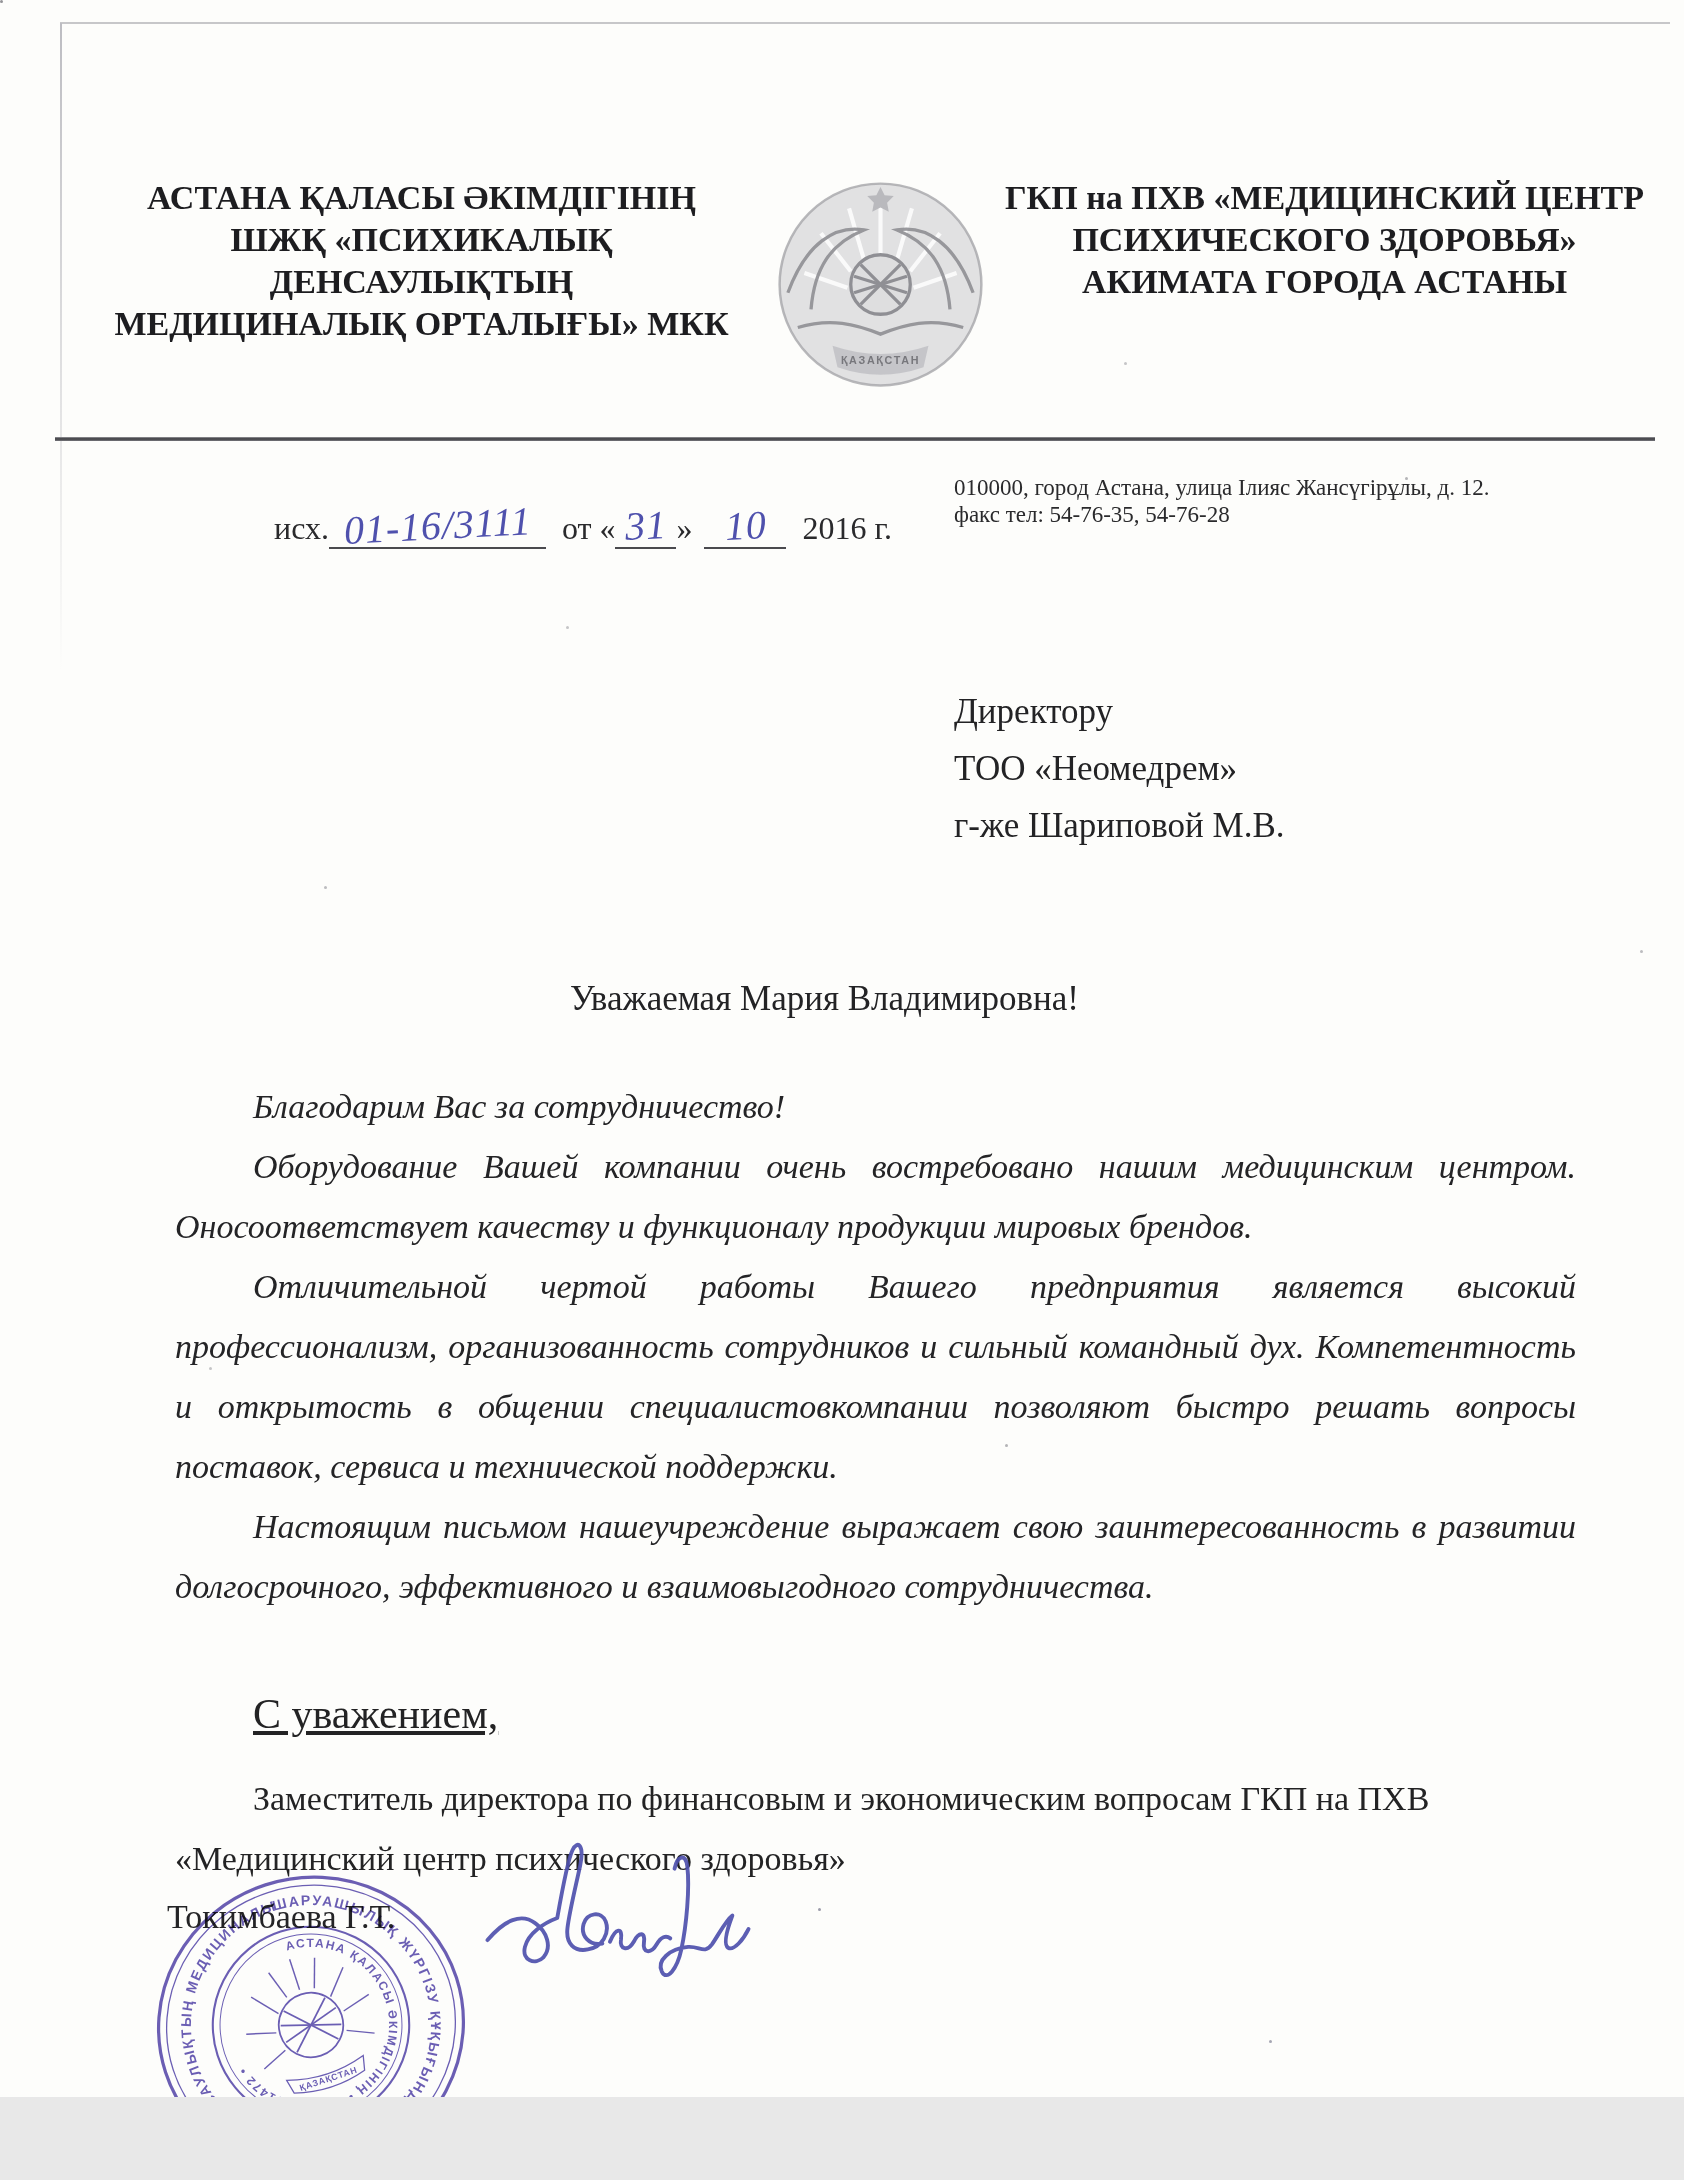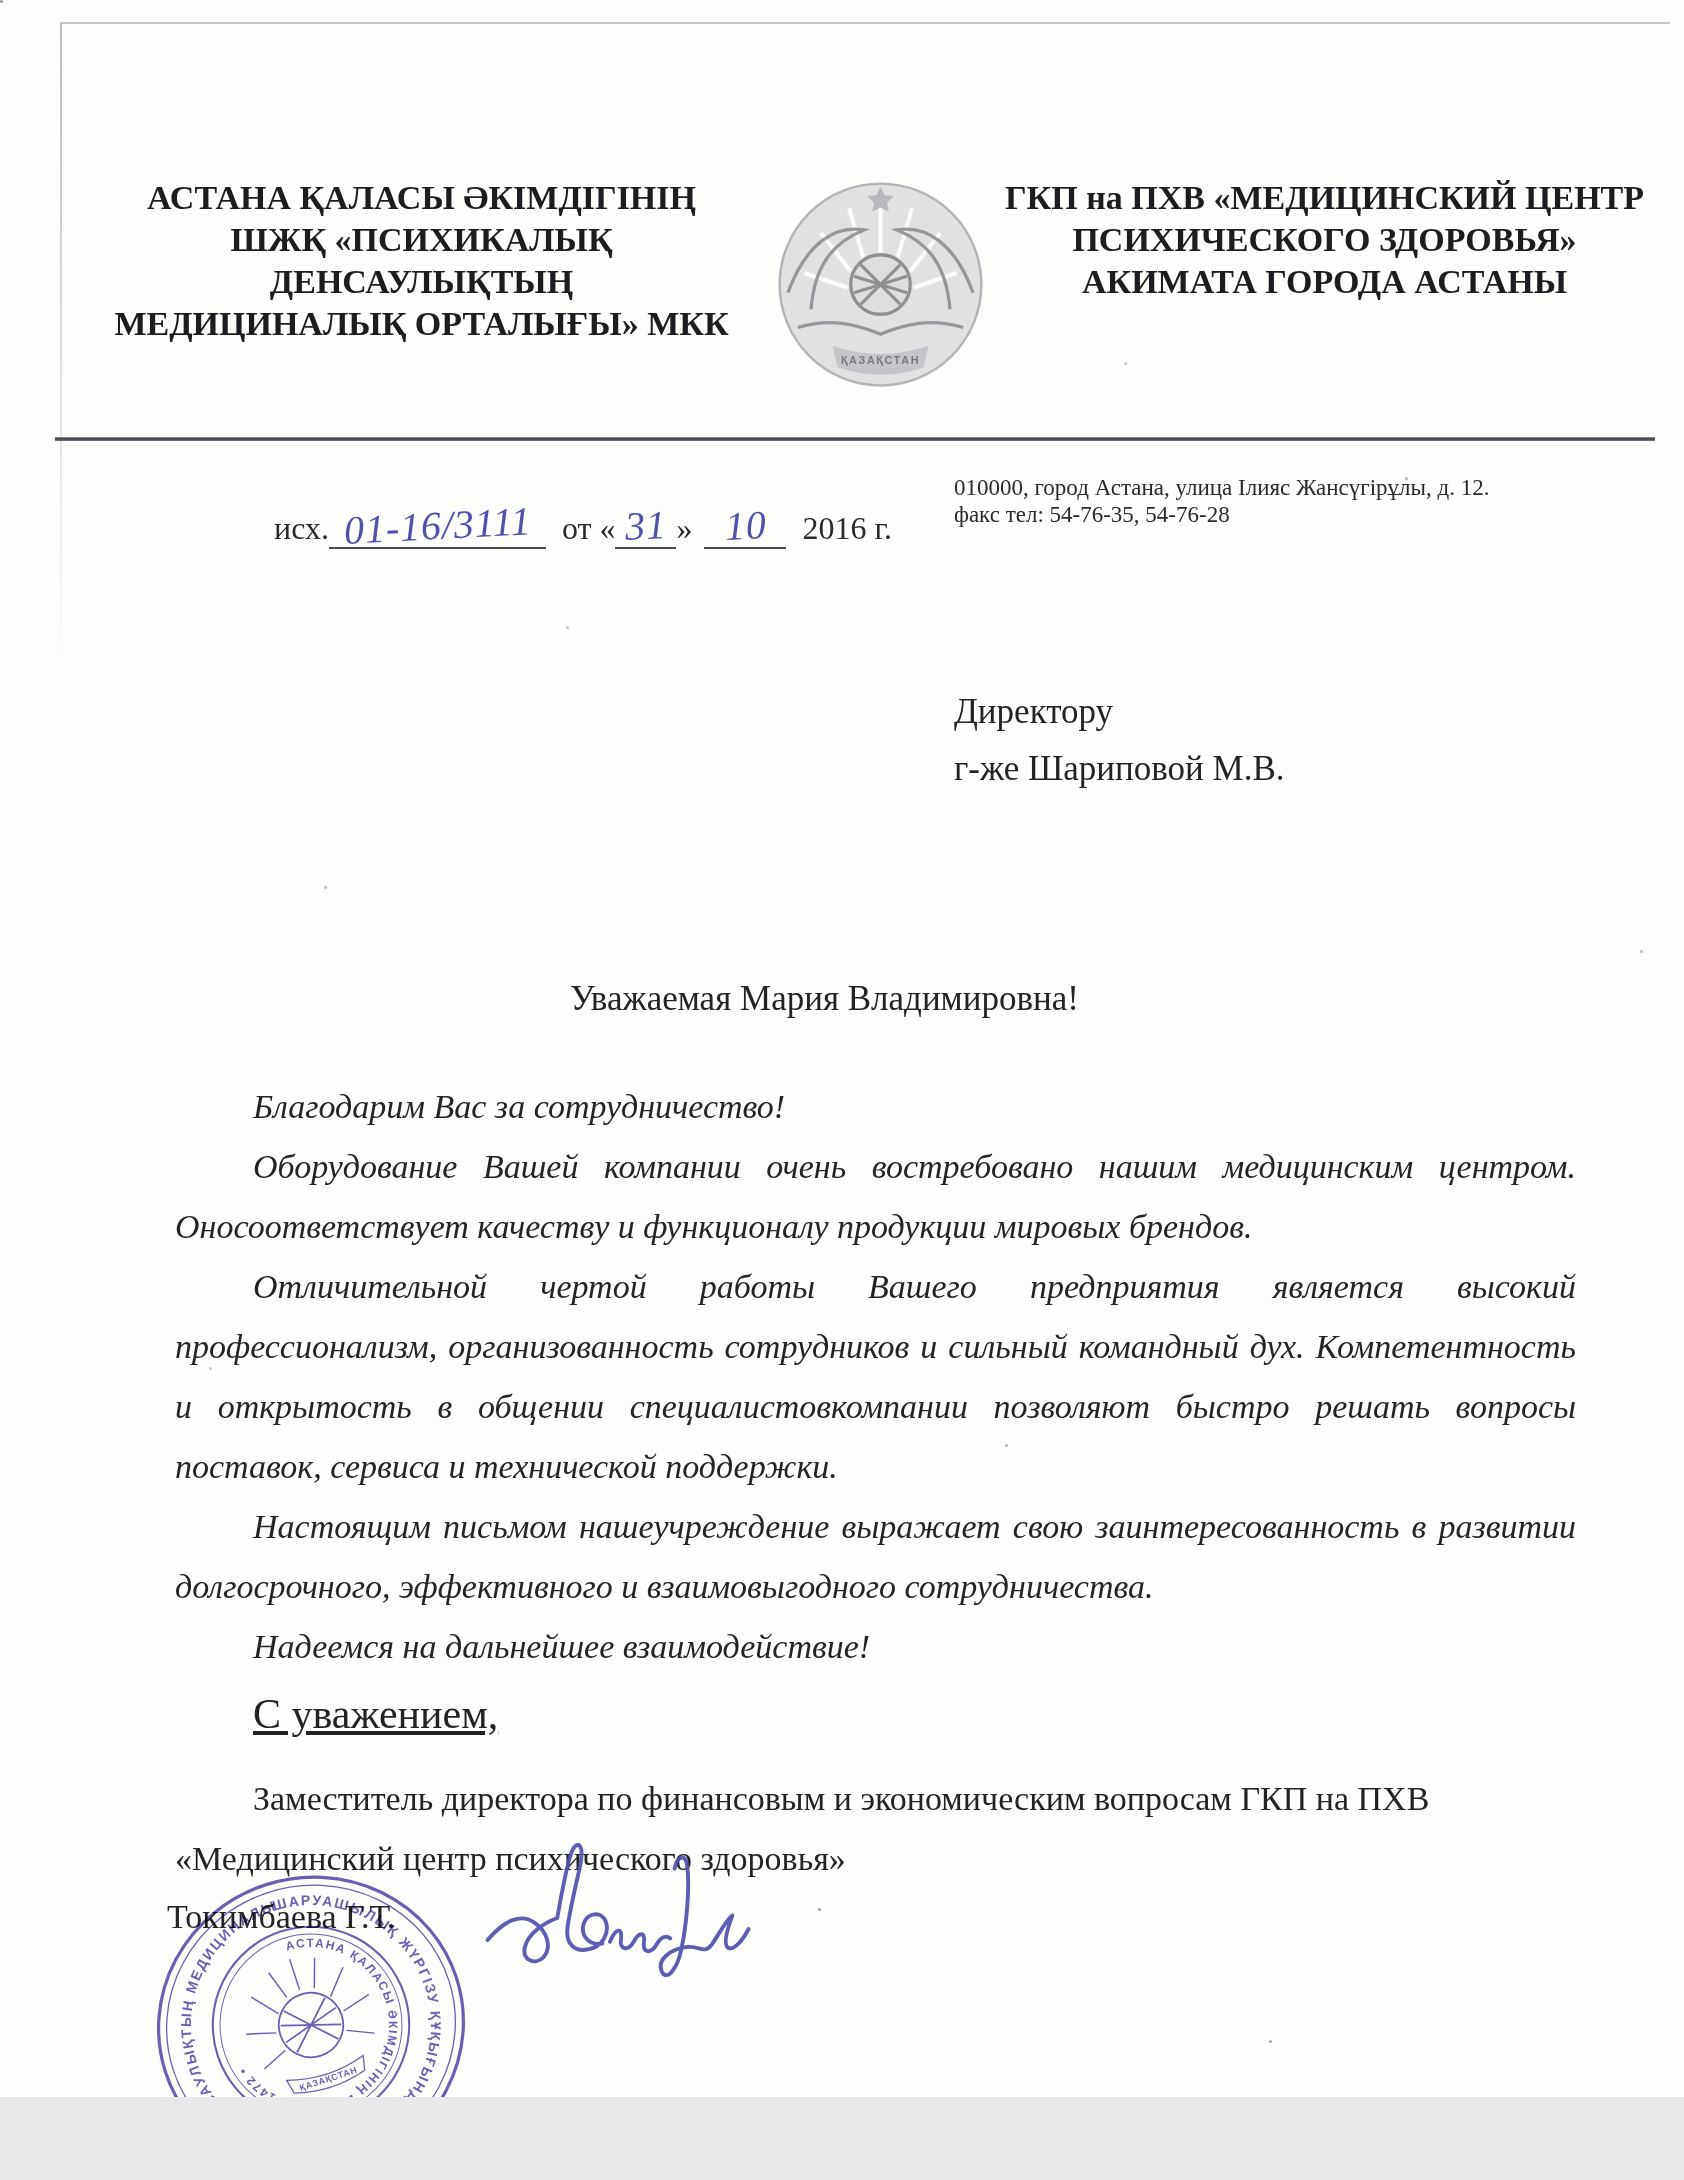--- a/index.html
+++ b/index.html
@@ -117,31 +117,31 @@
     <div>010000, город Астана, улица Ілияс Жансүгірұлы, д.  12.</div>
     <div>факс тел: 54-76-35, 54-76-28</div>
   </div>
 
   <div class="refline">
     <span>исх.</span><span class="cell cell-num"><span class="hw">01-16/3111</span></span><span>&nbsp;&nbsp;</span><span>от «</span><span class="cell cell-day"><span class="hw">31</span></span><span>»</span><span class="cell cell-mon"><span class="hw">10</span></span><span>&nbsp;&nbsp;</span><span>2016 г.</span>
   </div>
 
   <div class="recipient">
     <div>Директору</div>
+    <div>ТОО «Неомедрем»</div>
     <div>г-же Шариповой М.В.</div>
   </div>
 
   <div class="salutation">Уважаемая Мария Владимировна!</div>
 
   <div class="bodytext">
     <p>Благодарим Вас за сотрудничество!</p>
     <p>Оборудование Вашей компании очень востребовано нашим медицинским центром. Оносоответствует качеству и функционалу продукции мировых брендов.</p>
     <p>Отличительной чертой работы Вашего предприятия является высокий профессионализм, организованность сотрудников и сильный командный дух. Компетентность и открытость в общении специалистовкомпании позволяют быстро решать вопросы поставок, сервиса и технической поддержки.</p>
     <p>Настоящим письмом нашеучреждение выражает свою заинтересованность в развитии долгосрочного, эффективного и взаимовыгодного сотрудничества.</p>
-    <p>Надеемся на дальнейшее взаимодействие!</p>
   </div>
 
   <div class="closing">С уважением,</div>
 
   <div class="signerblock">
     <div class="l1">Заместитель директора по финансовым и экономическим вопросам  ГКП на ПХВ</div>
     <div class="l2">«Медицинский центр психического здоровья»</div>
   </div>
 
   <div class="signer-name">Токимбаева Г.Т.</div>

